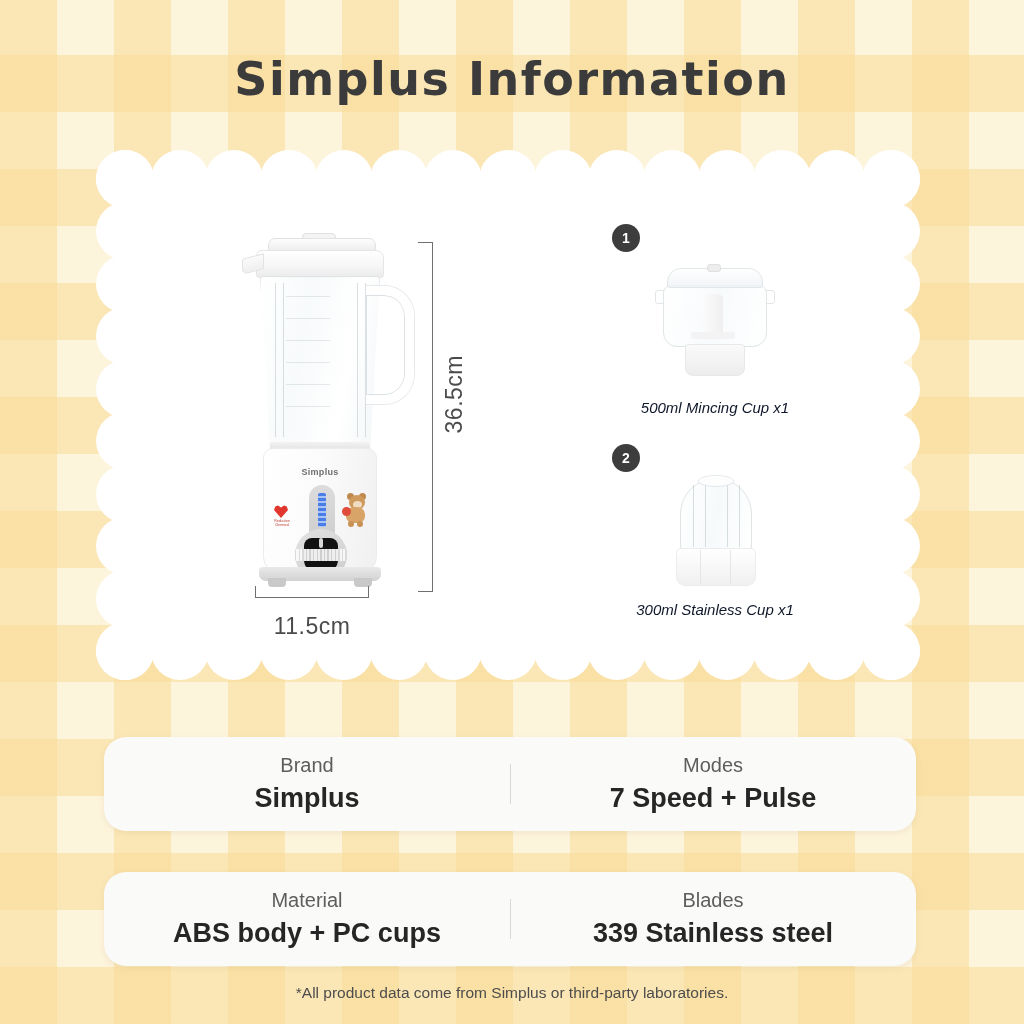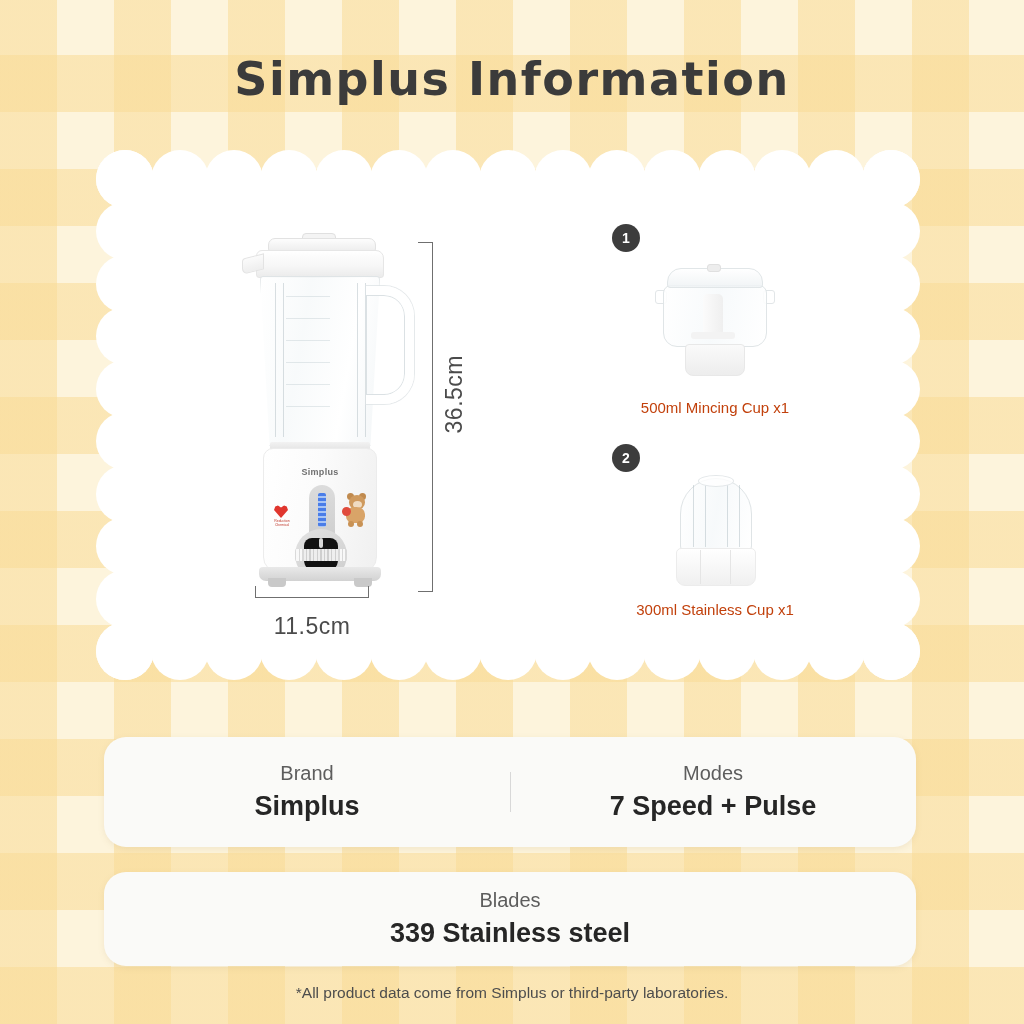--- a/index.html
+++ b/index.html
@@ -148,21 +148,21 @@
   }
 
   
   .acc{ position:absolute; }
   .badge{
     position:absolute; width:28px; height:28px; border-radius:50%;
     background:#3d3d3d; color:#fff; font-size:14px; font-weight:bold;
     display:flex; align-items:center; justify-content:center;
   }
   .acc-caption{
-    position:absolute; text-align:center; font-size:15px; color:#c2410c; width:340px;
+    position:absolute; text-align:center; font-size:15px; color:#0f172a; width:340px;font-style:italic;
   }
 
   
   .mc{ position:absolute; left:655px; top:268px; width:120px; height:108px; }
   .mc-lid{
     position:absolute; left:12px; top:0; width:96px; height:20px;
     background:linear-gradient(180deg,rgba(255,255,255,.96),rgba(238,242,244,.85));
     border:1px solid #e1e6e8; border-radius:14px 14px 3px 3px;
   }
   .mc-knob{ position:absolute; left:52px; top:-4px; width:14px; height:8px; background:#ededed; border:1px solid #e0e0e0; border-radius:3px; }
@@ -369,31 +369,35 @@
       <div class="gc-rib" style="left:58px;"></div>
     </div>
     <div class="gc-top"></div>
     <div class="gc-base"></div>
     <div class="gc-seam" style="left:28px;"></div>
     <div class="gc-seam" style="left:58px;"></div>
   </div>
   <div class="acc-caption" style="left:545px; top:601px;">300ml Stainless Cup x1</div>
 </div>
 
-<div class="spec-card" style="left:104px; top:737px; width:812px; height:110px;">
+<div class="spec-card" style="left:104px; top:737px; width:812px; height:94px;">
   <div class="spec-cell">
     <div class="spec-label">Brand</div>
     <div class="spec-value">Simplus</div>
   </div>
   <div class="spec-cell">
     <div class="spec-label">Modes</div>
     <div class="spec-value">7 Speed + Pulse</div>
   </div>
 </div>
 
 <div class="spec-card" style="left:104px; top:872px; width:812px; height:94px;">
   <div class="spec-cell">
+    <div class="spec-label">Material</div>
+    <div class="spec-value">ABS body + PC cups</div>
+  </div>
+  <div class="spec-cell">
     <div class="spec-label">Blades</div>
     <div class="spec-value">339 Stainless steel</div>
   </div>
 </div>
 
 <div class="footnote">*All product data come from Simplus or third-party laboratories.</div>
 
 </body></html>

